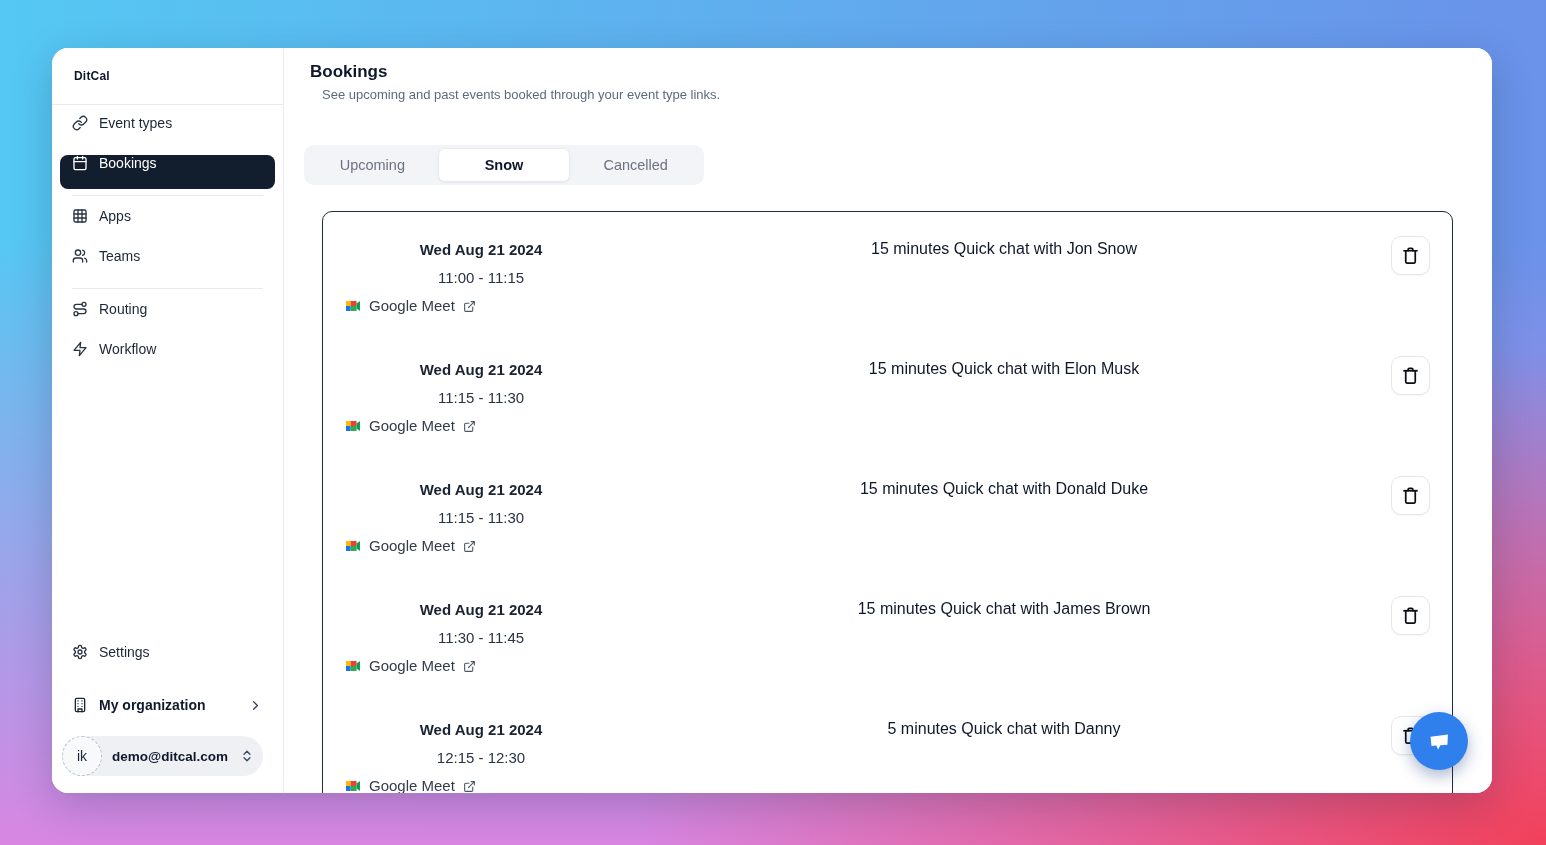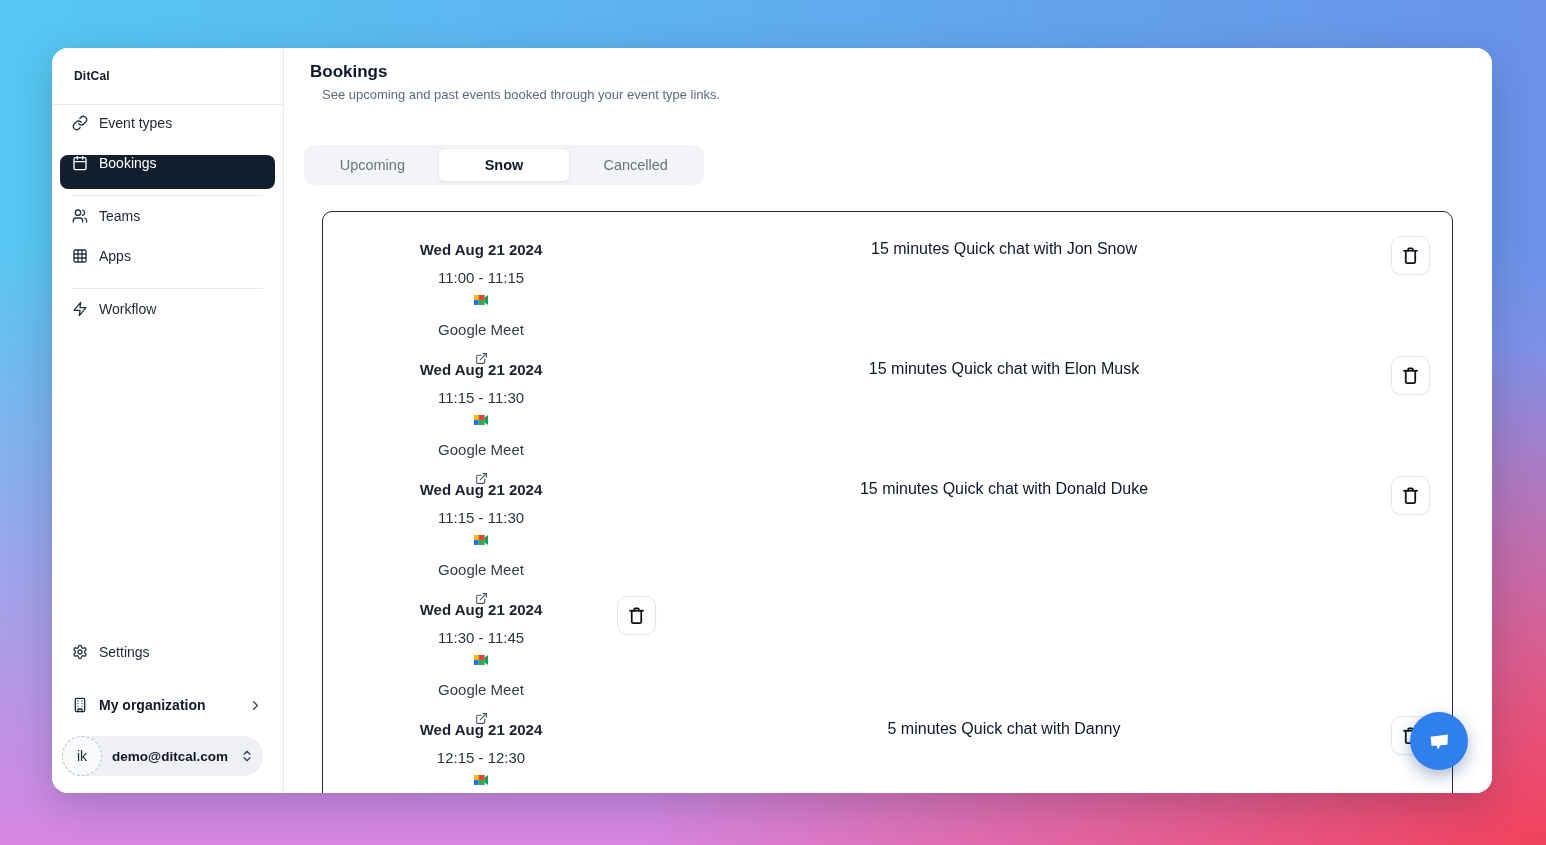--- a/index.html
+++ b/index.html
@@ -55,21 +55,21 @@
   .tab.active { background:#fff; color:#0f172a; font-weight:700;
     border:1px solid #e7eaef; box-shadow:0 1px 2px rgba(16,24,40,.05); }
 
   .list { position:absolute; left:38px; top:163px; width:1131px; height:700px;
     border:1px solid #222b38; border-radius:10px; background:#fff; }
   .row { height:120px; display:grid; grid-template-columns:272px 1fr 39px;
     padding:24px 22px 0 22px; align-items:start;text-align:center; }
   .when { font-size:15px; line-height:28px; }
   .b-date { color:#1a2332; font-weight:600; }
   .b-time { color:#2a3342; font-weight:400; }
-  .b-meet { display:flex; align-items:center; gap:8px; color:#333c4a;flex-direction:column; }
+  .b-meet { display:flex; align-items:center; gap:8px; color:#333c4a; }
   .b-title { font-size:16px; font-weight:500; color:#0f172a; line-height:24px; padding-top:1px; }
   .trash-btn { width:39px; height:39px; background:#fff; border:1px solid #e3e7ec; border-radius:10px;
     display:flex; align-items:center; justify-content:center; cursor:pointer; color:#0b0f14;
     box-shadow:0 1px 2px rgba(16,24,40,.04); }
 
   
   .chat-fab { position:absolute; left:1410px; top:712px; width:58px; height:58px; border-radius:50%;
     background:#2f80ed; display:flex; align-items:center; justify-content:center; z-index:60;
     box-shadow:0 6px 16px rgba(20,50,120,.35); cursor:pointer; }
 
@@ -109,41 +109,51 @@
         </span>
         <span>Bookings</span>
       </div>
 
 
       <div class="nav-divider"></div>
 
       <div class="nav-item">
         <span class="nicon">
           <svg width="16" height="16" viewBox="0 0 24 24" fill="none" stroke="currentColor" stroke-width="2" stroke-linecap="round" stroke-linejoin="round">
+              <rect x="3" y="3" width="18" height="18" rx="2"></rect>
+              <path d="M3 9h18M3 15h18M9 3v18M15 3v18"></path>
+            </svg>
+        </span>
+        <span>Apps</span>
+      </div>
+
+      <div class="nav-item">
+        <span class="nicon">
+          <svg width="16" height="16" viewBox="0 0 24 24" fill="none" stroke="currentColor" stroke-width="2" stroke-linecap="round" stroke-linejoin="round">
               <path d="M16 21v-2a4 4 0 0 0-4-4H6a4 4 0 0 0-4 4v2"></path>
               <circle cx="9" cy="7" r="4"></circle>
               <path d="M22 21v-2a4 4 0 0 0-3-3.87"></path>
               <path d="M16 3.13a4 4 0 0 1 0 7.75"></path>
             </svg>
         </span>
         <span>Teams</span>
       </div>
 
-      <div class="nav-item">
-        <span class="nicon">
-          <svg width="16" height="16" viewBox="0 0 24 24" fill="none" stroke="currentColor" stroke-width="2" stroke-linecap="round" stroke-linejoin="round">
-              <rect x="3" y="3" width="18" height="18" rx="2"></rect>
-              <path d="M3 9h18M3 15h18M9 3v18M15 3v18"></path>
-            </svg>
-        </span>
-        <span>Apps</span>
-      </div>
-
       <div class="nav-divider"></div>
 
+      <div class="nav-item">
+        <span class="nicon">
+          <svg width="16" height="16" viewBox="0 0 24 24" fill="none" stroke="currentColor" stroke-width="2" stroke-linecap="round" stroke-linejoin="round">
+              <circle cx="6" cy="19" r="3"></circle>
+              <path d="M9 19h8.5a3.5 3.5 0 0 0 0-7h-11a3.5 3.5 0 0 1 0-7H15"></path>
+              <circle cx="18" cy="5" r="3"></circle>
+            </svg>
+        </span>
+        <span>Routing</span>
+      </div>
 
       <div class="nav-item">
         <span class="nicon">
           <svg width="16" height="16" viewBox="0 0 24 24" fill="none" stroke="currentColor" stroke-width="2" stroke-linecap="round" stroke-linejoin="round">
               <polygon points="13 2 3 14 12 14 11 22 21 10 12 10 13 2"></polygon>
             </svg>
         </span>
         <span>Workflow</span>
       </div>
     </div>
@@ -327,20 +337,21 @@
             <span>Google Meet</span>
             <span>
                 <svg width="13" height="13" viewBox="0 0 24 24" fill="none" stroke="#4b5563" stroke-width="2" stroke-linecap="round" stroke-linejoin="round">
                   <path d="M15 3h6v6"></path>
                   <path d="M10 14 21 3"></path>
                   <path d="M18 13v6a2 2 0 0 1-2 2H5a2 2 0 0 1-2-2V8a2 2 0 0 1 2-2h6"></path>
                 </svg>
               </span>
           </div>
         </div>
+        <div class="b-title">15 minutes Quick chat with James Brown</div>
         <div class="trash-btn">
           <span>
               <svg width="19" height="19" viewBox="0 0 24 24" fill="none" stroke="currentColor" stroke-width="2.2" stroke-linecap="square">
                 <path d="M4 6h16"></path>
                 <path d="M18 6v14a1.5 1.5 0 0 1-1.5 1.5h-9A1.5 1.5 0 0 1 6 20V6"></path>
                 <path d="M9 6V4.5A1.5 1.5 0 0 1 10.5 3h3A1.5 1.5 0 0 1 15 4.5V6"></path>
               </svg>
             </span>
         </div>
       </div>

